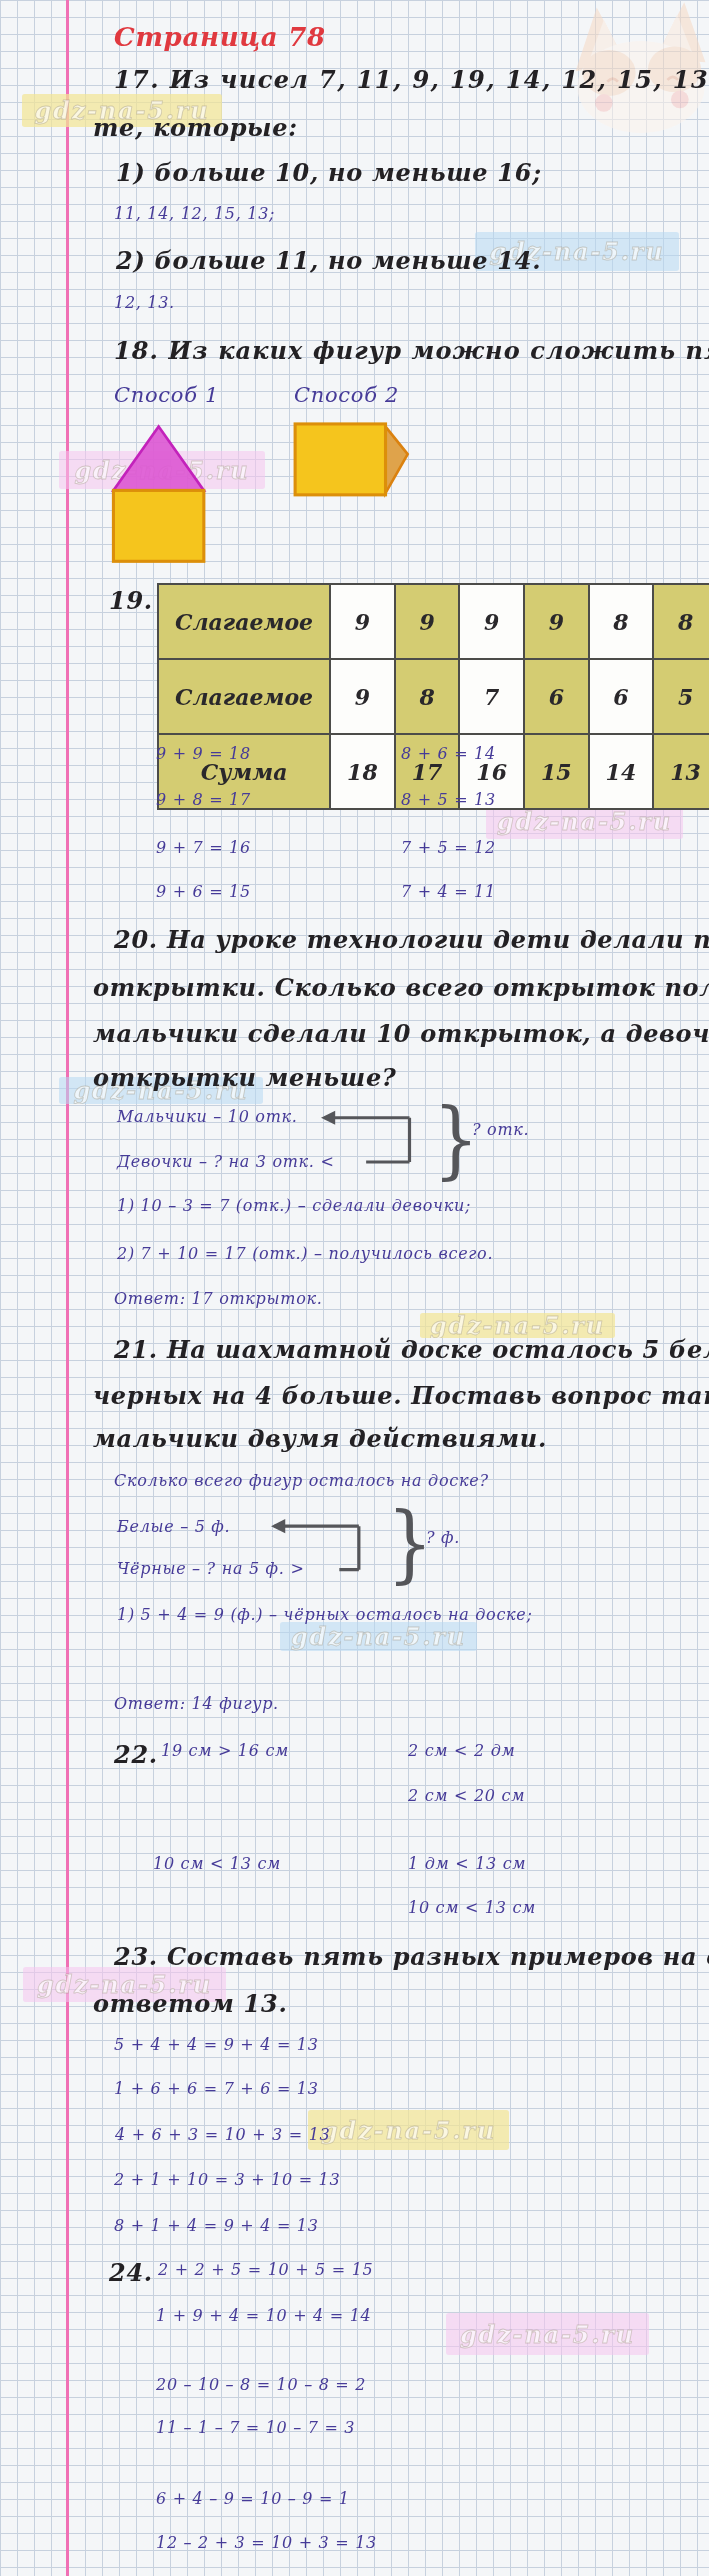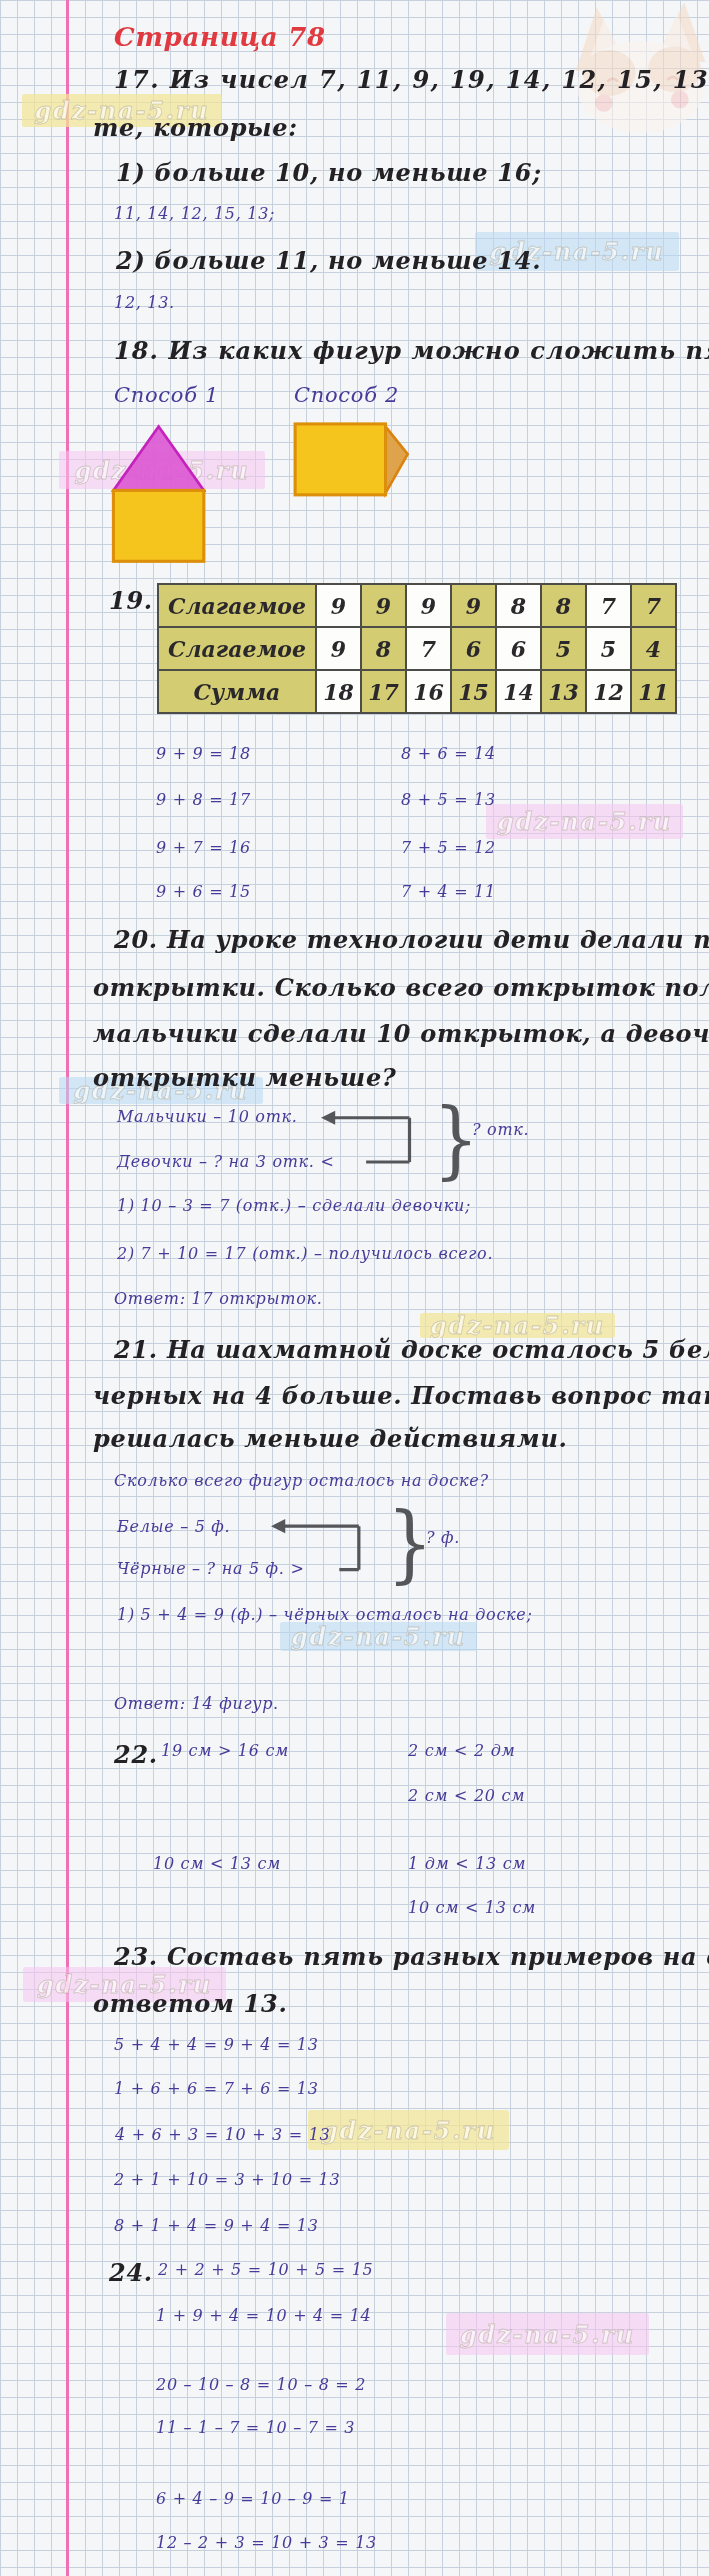--- a/index.html
+++ b/index.html
@@ -19,21 +19,21 @@
   .red{color:#e0393f;font-size:26px;font-weight:600;}
   .wm{position:absolute;display:flex;align-items:center;justify-content:center;
       border-radius:2.7px;font-size:24px;font-weight:bold;font-style:italic;
       color:rgba(255,255,255,.62);-webkit-text-stroke:0.9px rgba(150,140,115,.38);
       letter-spacing:1.8px;overflow:hidden;}
   .wm-yellow{background:rgba(243,228,150,.72);}
   .wm-blue{background:rgba(183,216,243,.55);}
   .wm-pink{background:rgba(246,197,239,.55);}
   table.sums{position:absolute;left:157px;top:583px;border-collapse:collapse;table-layout:fixed;}
   table.sums td{border:2.1px solid #4c4c49;height:41px;text-align:center;
-      font-style:italic;font-size:22px;font-weight:600;color:#2a282b;padding:0;margin-left:43px;}
+      font-style:italic;font-size:22px;font-weight:600;color:#2a282b;padding:16px;margin-left:43px;}
   td.lbl{width:156px;text-align:left;padding-left:14px;font-size:20.4px;}
   td.num{width:43px;}
   .olive{background:#d4cc72;}
   .white-cell{background:#fdfdfb;}
   td.ans{color:#463b98;}
   .brace{position:absolute;color:#55565a;font-style:normal;font-family:"DejaVu Serif",serif;
       font-weight:400;transform:scaleX(.85);transform-origin:left center;}
   svg{position:absolute;overflow:visible;}
 </style>
 </head>
@@ -149,21 +149,21 @@
     <polygon points="52,12 68,4 68,20" fill="#55565a"></polygon>
   </svg>
   <div class="brace" style="left:433px;top:1100px;font-size:85px;line-height:78px">}</div>
   <div class="ln blu" style="left:472px;top:1121px">? отк.</div>
   <div class="ln blu" style="left:117px;top:1197px">1) 10 – 3 = 7 (отк.) – сделали девочки;</div>
   <div class="ln blu" style="left:117px;top:1245px">2) 7 + 10 = 17 (отк.) – получилось всего.</div>
   <div class="ln blu" style="left:114px;top:1290px">Ответ: 17 открыток.</div>
 
   <div class="ln blk" style="left:114px;top:1337px">21. На шахматной доске осталось 5 белых фигур, а</div>
   <div class="ln blk" style="left:93px;top:1383px">черных на 4 больше. Поставь вопрос так, чтобы задача</div>
-  <div class="ln blk" style="left:93px;top:1426px">решалась меньше действиями.</div>
+  <div class="ln blk" style="left:93px;top:1426px">мальчики двумя действиями.</div>
   <div class="ln blu" style="left:114px;top:1472px">Сколько всего фигур осталось на доске?</div>
   <div class="ln blu" style="left:117px;top:1518px">Белые – 5 ф.</div>
   <div class="ln blu" style="left:117px;top:1560px">Чёрные – ? на 5 ф. &gt;</div>
   <svg style="left:262px;top:1520px" width="105" height="55" viewBox="0 0 118 62">
     <path d="M109,7 H14 M109,7 V56 M109,56 H87" fill="none" stroke="#55565a" stroke-width="3.6"></path>
     <polygon points="10,7 26,-1 26,15" fill="#55565a"></polygon>
   </svg>
   <div class="brace" style="left:387px;top:1504px;font-size:85px;line-height:78px">}</div>
   <div class="ln blu" style="left:426px;top:1529px">? ф.</div>
   <div class="ln blu" style="left:117px;top:1606px">1) 5 + 4 = 9 (ф.) – чёрных осталось на доске;</div>

